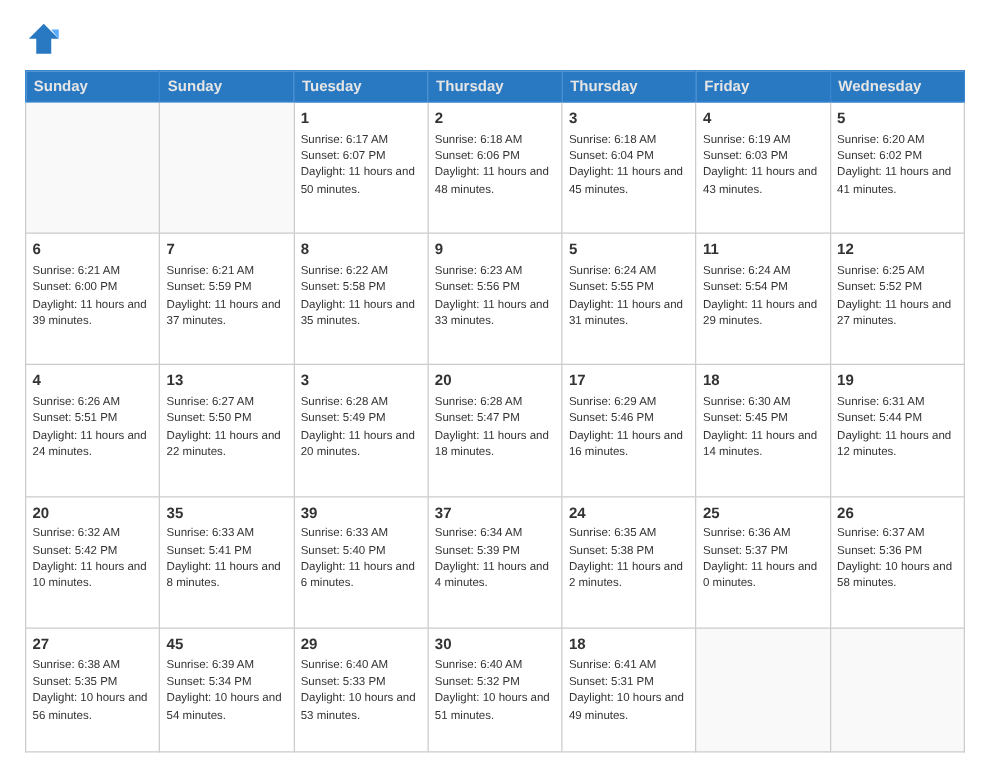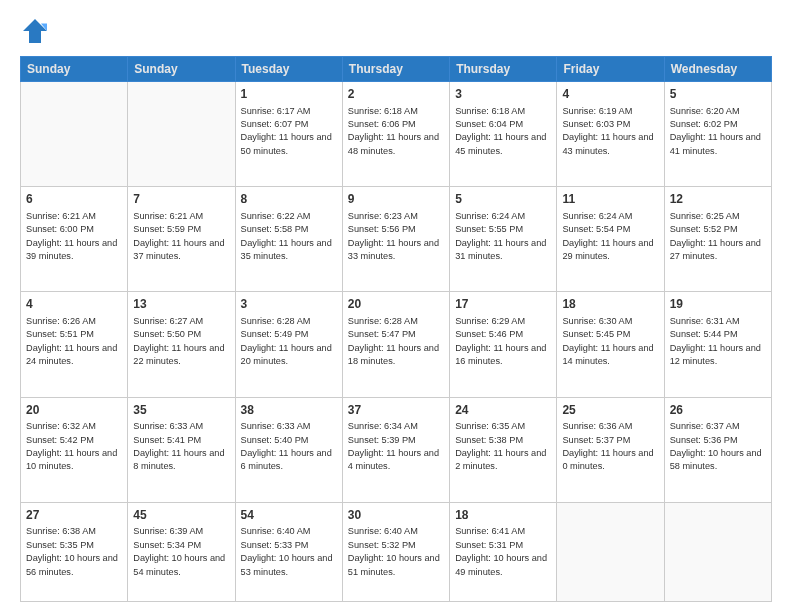--- a/index.html
+++ b/index.html
@@ -225,21 +225,21 @@
         <tr>
           <td>
             <span class="day-number">20</span>
             <div class="cell-content">Sunrise: 6:32 AM<br>Sunset: 5:42 PM<br>Daylight: 11 hours and 10 minutes.</div>
           </td>
           <td>
             <span class="day-number">35</span>
             <div class="cell-content">Sunrise: 6:33 AM<br>Sunset: 5:41 PM<br>Daylight: 11 hours and 8 minutes.</div>
           </td>
           <td>
-            <span class="day-number">38</span>
+            <span class="day-number">39</span>
             <div class="cell-content">Sunrise: 6:33 AM<br>Sunset: 5:40 PM<br>Daylight: 11 hours and 6 minutes.</div>
           </td>
           <td>
             <span class="day-number">37</span>
             <div class="cell-content">Sunrise: 6:34 AM<br>Sunset: 5:39 PM<br>Daylight: 11 hours and 4 minutes.</div>
           </td>
           <td>
             <span class="day-number">24</span>
             <div class="cell-content">Sunrise: 6:35 AM<br>Sunset: 5:38 PM<br>Daylight: 11 hours and 2 minutes.</div>
           </td>
@@ -255,21 +255,21 @@
         <tr>
           <td>
             <span class="day-number">27</span>
             <div class="cell-content">Sunrise: 6:38 AM<br>Sunset: 5:35 PM<br>Daylight: 10 hours and 56 minutes.</div>
           </td>
           <td>
             <span class="day-number">45</span>
             <div class="cell-content">Sunrise: 6:39 AM<br>Sunset: 5:34 PM<br>Daylight: 10 hours and 54 minutes.</div>
           </td>
           <td>
-            <span class="day-number">54</span>
+            <span class="day-number">29</span>
             <div class="cell-content">Sunrise: 6:40 AM<br>Sunset: 5:33 PM<br>Daylight: 10 hours and 53 minutes.</div>
           </td>
           <td>
             <span class="day-number">30</span>
             <div class="cell-content">Sunrise: 6:40 AM<br>Sunset: 5:32 PM<br>Daylight: 10 hours and 51 minutes.</div>
           </td>
           <td>
             <span class="day-number">18</span>
             <div class="cell-content">Sunrise: 6:41 AM<br>Sunset: 5:31 PM<br>Daylight: 10 hours and 49 minutes.</div>
           </td>

